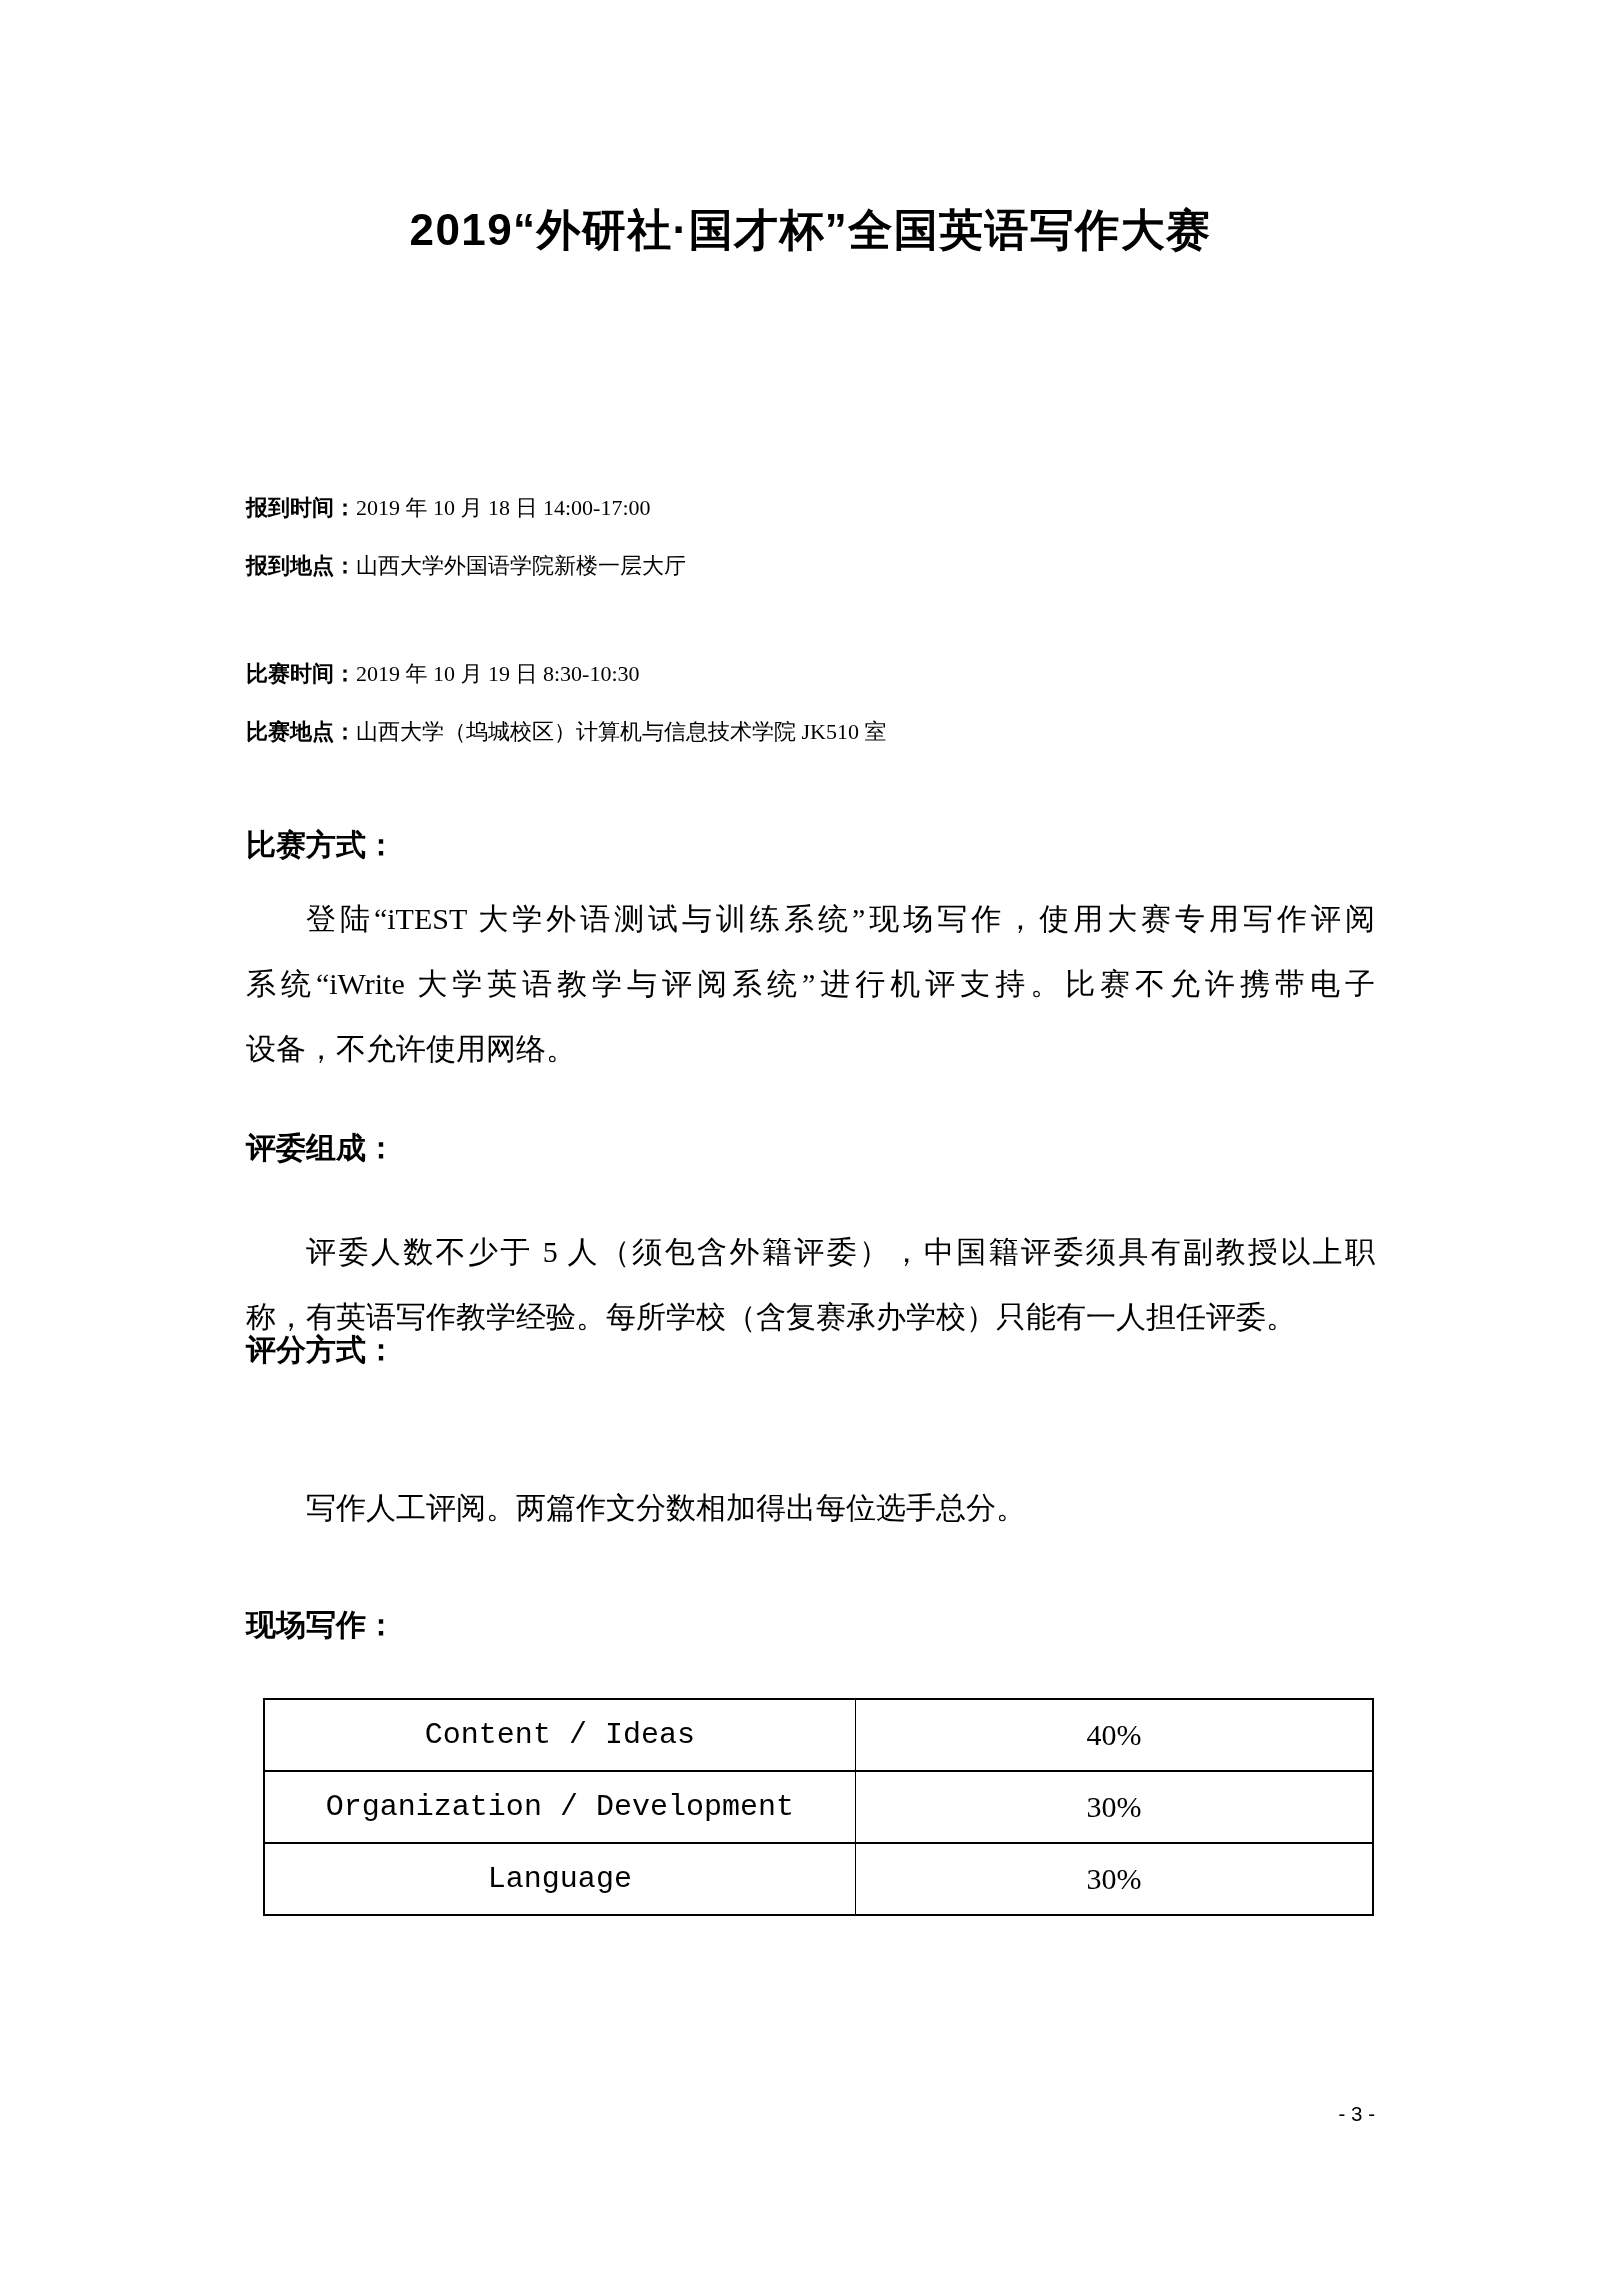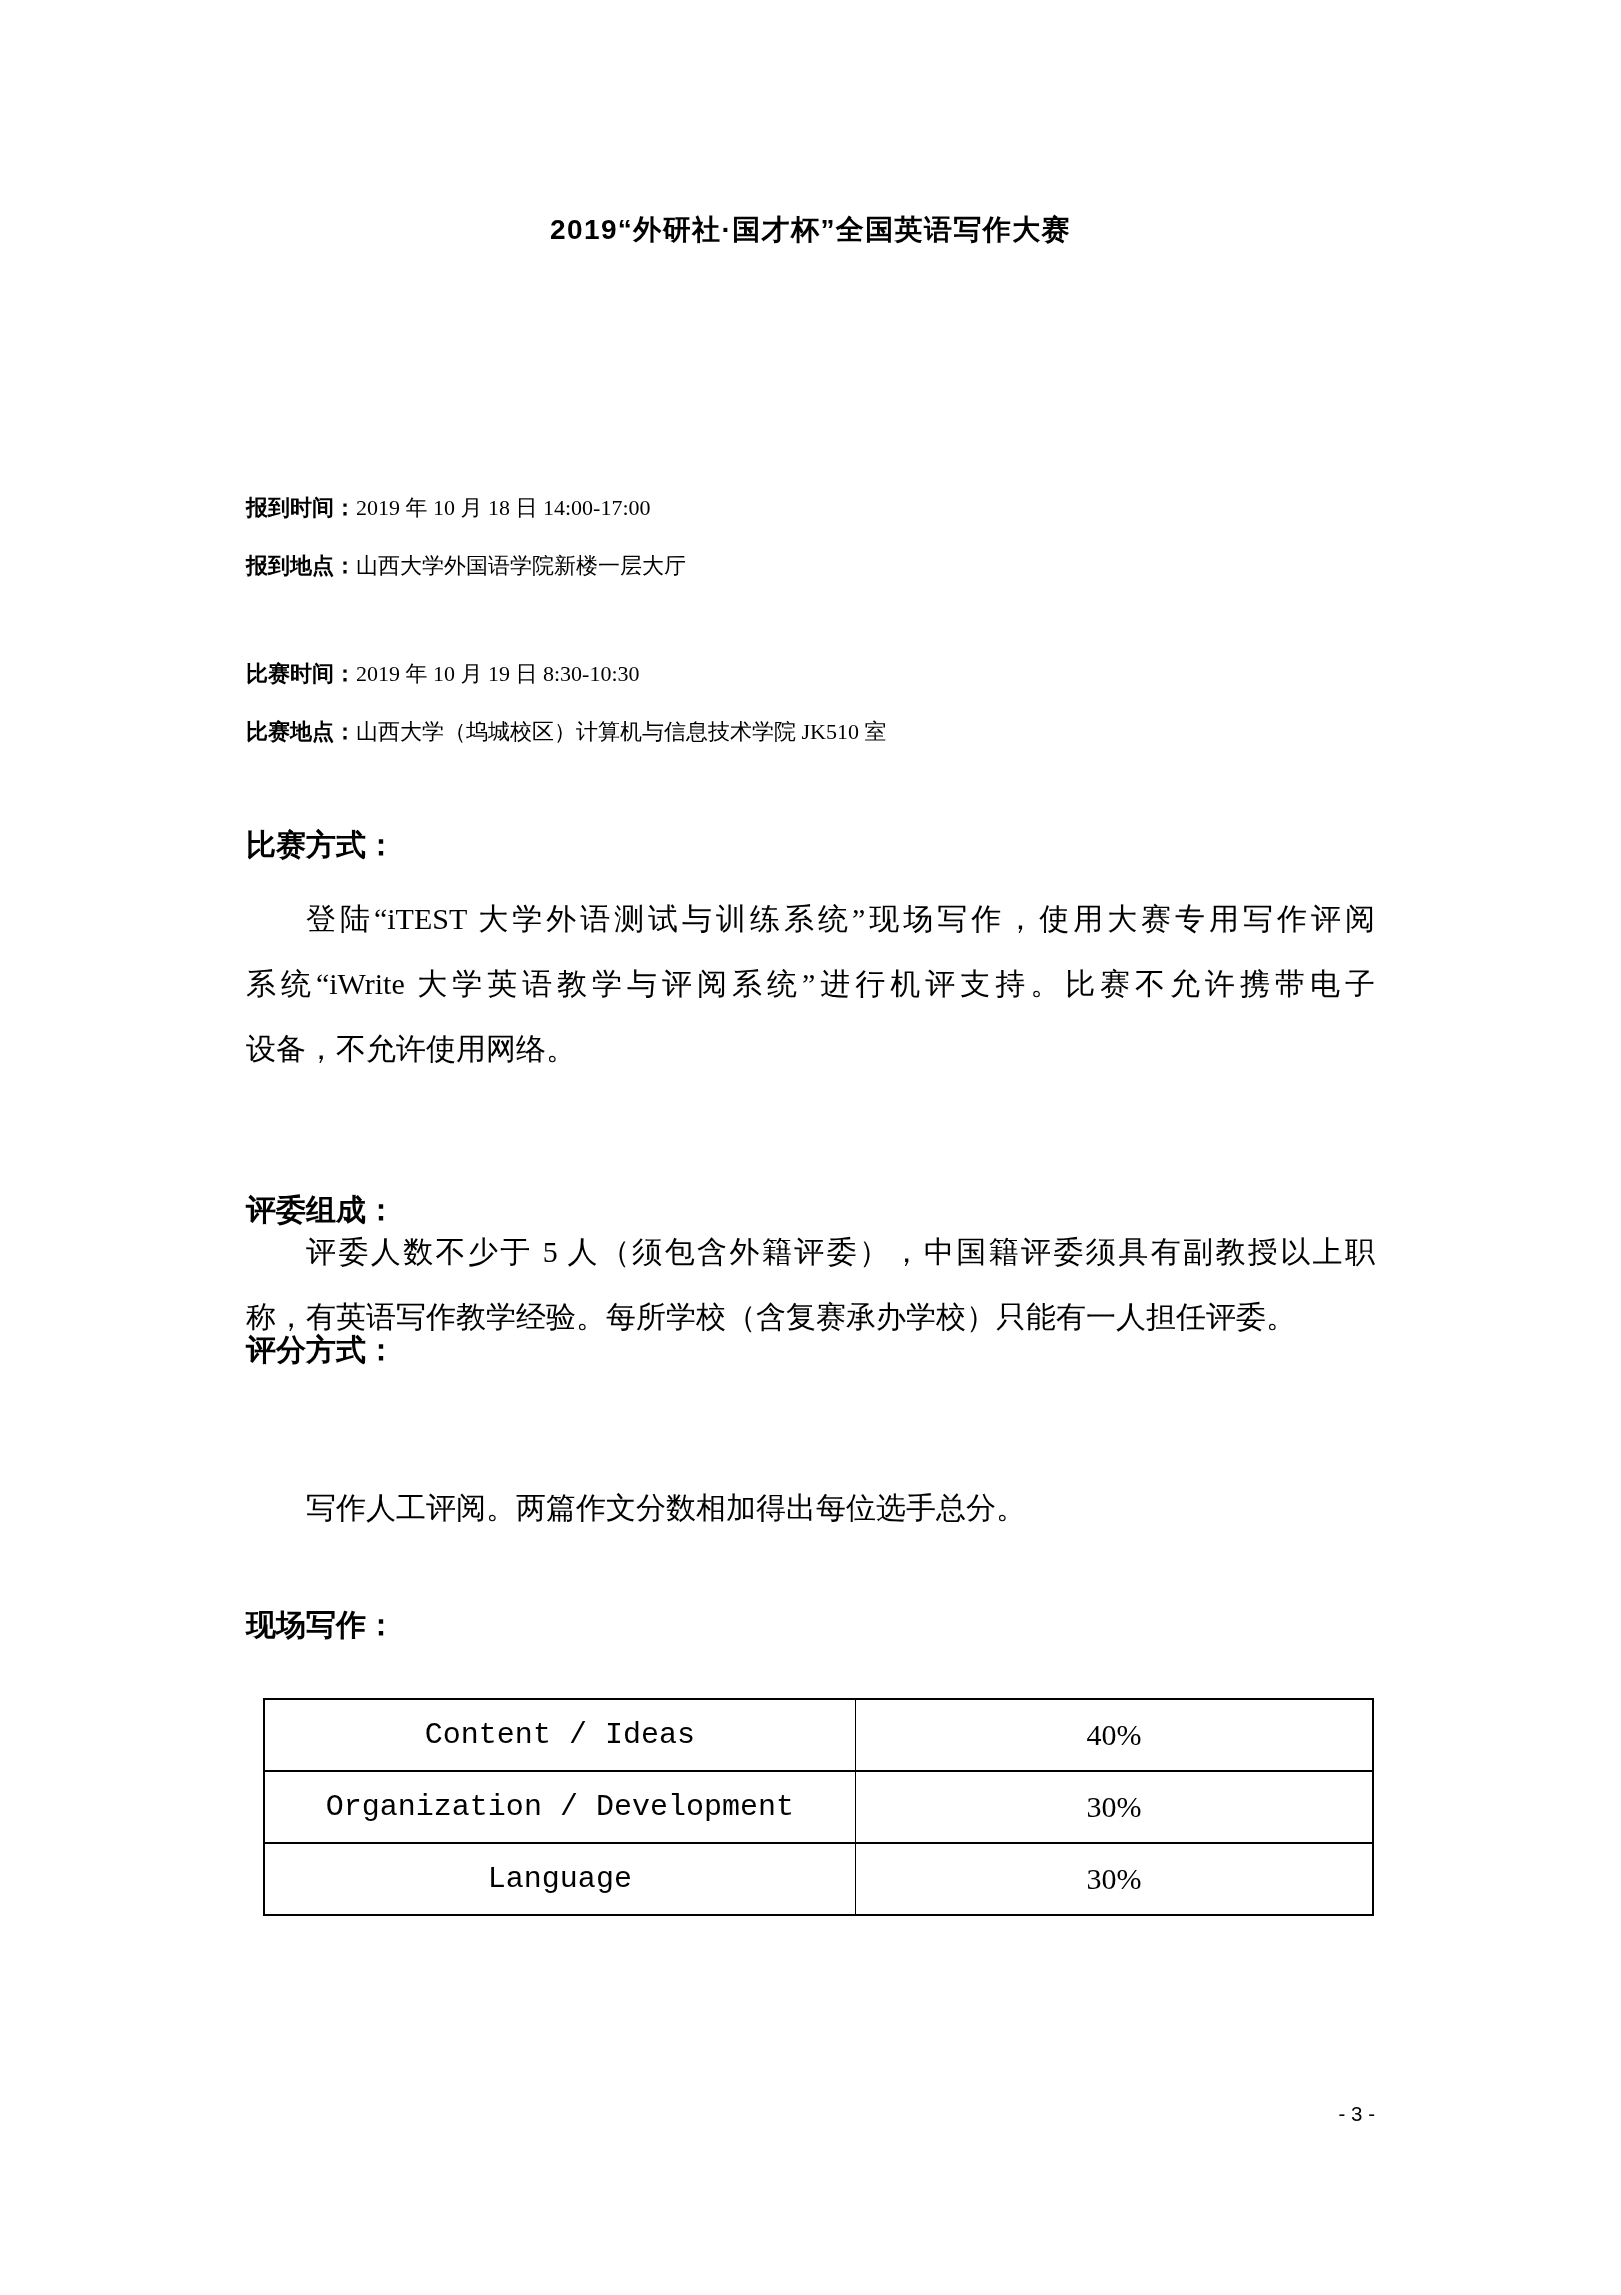--- a/index.html
+++ b/index.html
@@ -8,21 +8,21 @@
     width:1621px;height:2295px;
     background:#ffffff;
     color:#000;
     font-family:"Liberation Serif", serif;
     overflow:hidden;
   }
   .abs{position:absolute;left:246px;right:246px;}
   .title1{
     top:202px;text-align:center;
     font-family:"Liberation Sans", sans-serif;
-    font-weight:bold;font-size:28px;line-height:55px;
+    font-weight:bold;font-size:44px;line-height:55px;
     letter-spacing:1.4px;
   }
   .title2{
     top:327px;text-align:center;
     font-family:"Liberation Sans", sans-serif;
     font-weight:bold;font-size:37px;line-height:55px;
     word-spacing:9.6px;letter-spacing:2.7px;
   }
   .infoline{font-size:22px;line-height:41px;}
   .infoline .lbl{font-weight:bold;}
@@ -82,21 +82,21 @@
     <span class="lbl">比赛地点：</span><span>山西大学（坞城校区）计算机与信息技术学院 JK510 室</span>
   </div>
 
   <div class="abs heading" style="top:824px;">比赛方式：</div>
   <div class="abs para" style="top:886px;">
     <div class="pline fill indent">登陆“iTEST 大学外语测试与训练系统”现场写作，使用大赛专用写作评阅</div>
     <div class="pline fill">系统“iWrite 大学英语教学与评阅系统”进行机评支持。比赛不允许携带电子</div>
     <div class="pline last">设备，不允许使用网络。</div>
   </div>
 
-  <div class="abs heading" style="top:1189px;">评委组成：</div>
+  <div class="abs heading" style="top:1127px;">评委组成：</div>
   <div class="abs para" style="top:1219px;">
     <div class="pline fill indent">评委人数不少于 5 人（须包含外籍评委），中国籍评委须具有副教授以上职</div>
     <div class="pline last">称，有英语写作教学经验。每所学校（含复赛承办学校）只能有一人担任评委。</div>
   </div>
 
   <div class="abs heading" style="top:1329px;">评分方式：</div>
   <div class="abs para" style="top:1475px;">
     <div class="pline last indent">写作人工评阅。两篇作文分数相加得出每位选手总分。</div>
   </div>
 

